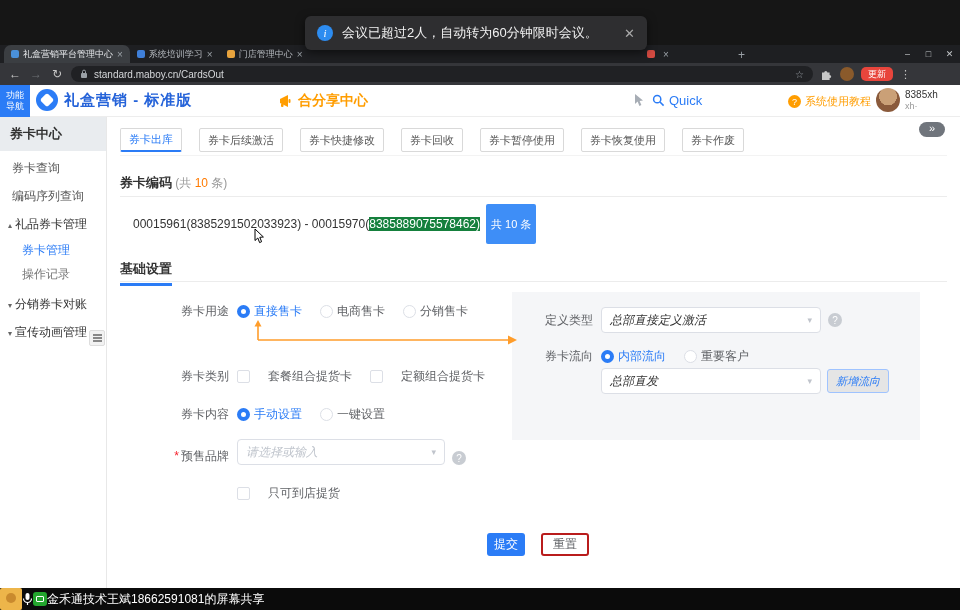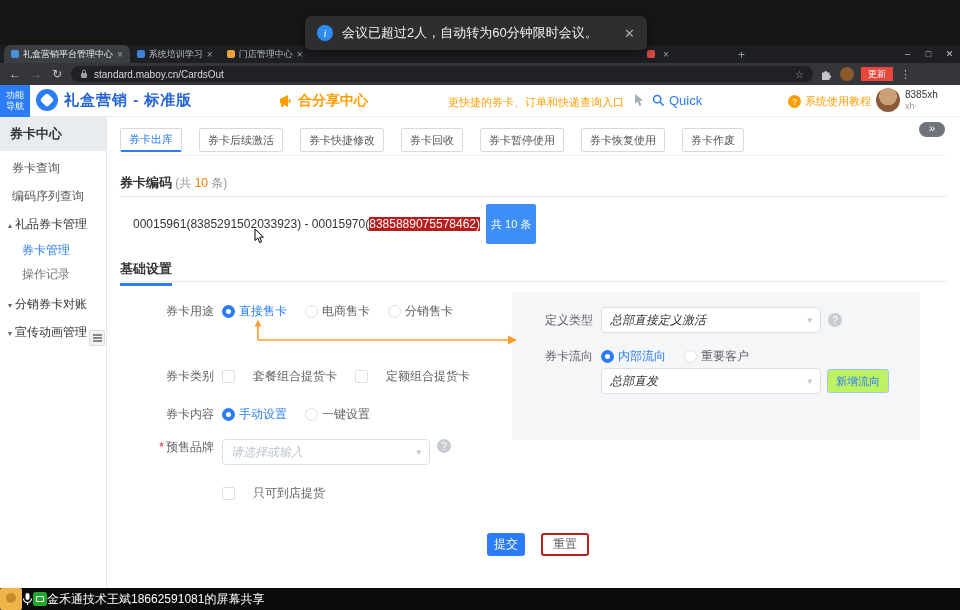--- a/index.html
+++ b/index.html
@@ -30,21 +30,21 @@
   .win-controls span { width:21px; height:18px; display:flex; align-items:center; justify-content:center; color:#c3c6c9; font-size:9px; cursor:pointer; }
 
   .addressbar { position:absolute; left:0; top:63px; width:960px; height:22px; background:#35363a; display:flex; align-items:center; padding:0 8px; gap:7px; }
   .nav-ic { color:#c7c7c7; font-size:12px; width:14px; text-align:center; cursor:pointer; flex:none; }
   .nav-ic.disabled { color:#6e7175; }
   .url-pill { flex:1; max-width:742px; height:16px; background:#202124; border-radius:8px; display:flex; align-items:center; gap:6px; padding:0 9px; cursor:text; }
   .url-text { color:#d5d7da; font-size:10px; flex:1; white-space:nowrap; overflow:hidden; }
   .url-star { color:#9aa0a6; font-size:10px; flex:none; cursor:pointer; }
   .bar-ic { flex:none; cursor:pointer; }
   .avatar-s { width:14px; height:14px; border-radius:50%; background:#8a5a2b; flex:none; cursor:pointer; }
-  .update-pill { height:14px; padding:0 7px; background:#e8453c; border-radius:0; color:#fff; font-size:9px;
+  .update-pill { height:14px; padding:0 7px; background:#e8453c; border-radius:5px; color:#fff; font-size:9px;
                  display:flex; align-items:center; flex:none; cursor:pointer; }
   .menu-dots { color:#c7c7c7; font-size:11px; flex:none; cursor:pointer; }
 
   
   .app-header { position:absolute; left:0; top:85px; width:960px; height:32px; background:#fff; border-bottom:1px solid #ededed; z-index:5; }
   .nav-square { position:absolute; left:0; top:0; width:30px; height:32px; background:#2b7cf6; color:#fff; font-size:9px;
                 display:flex; flex-direction:column; align-items:center; justify-content:center; line-height:1.25; cursor:pointer; }
   .logo { position:absolute; left:36px; top:4px; display:flex; align-items:center; gap:6px; }
   .logo-mark { width:22px; height:22px; border-radius:50%; background:#2b7cf6; position:relative; }
   .logo-mark::after { content:""; position:absolute; left:6px; top:6px; width:10px; height:10px; background:#fff; transform:rotate(45deg); border-radius:2px; }
@@ -85,31 +85,31 @@
   .tab-btn.active { color:#2b7cf6; border-bottom:2px solid #2b7cf6; }
   .tabs-underline { position:absolute; left:13px; right:13px; top:38px; border-top:1px solid #f3f3f3; }
 
   .code-header { position:absolute; left:13px; top:57px; font-size:13px; white-space:nowrap; }
   .code-header .t { font-weight:bold; color:#333; }
   .code-header .c { color:#999; font-size:12px; }
   .code-header .cn { color:#ff7a00; font-size:12px; }
   .divider1 { position:absolute; left:13px; right:13px; top:79px; border-top:1px solid #ececec; }
 
   .code-line { position:absolute; left:26px; top:100px; font-size:12px; color:#333; white-space:nowrap; }
-  .code-line .hl { background:#b91c1c; color:#fff; }
+  .code-line .hl { background:#15803d; color:#fff; }
   .code-line .badge { background:#3e8ef7; color:#fff; padding:14px 5px; border-radius:2px; margin-left:6px; font-size:11px; }
   .cursor-wrap { position:absolute; left:147px; top:112px; z-index:9; }
 
   .basic-title { position:absolute; left:13px; top:143px; font-weight:bold; font-size:13px; color:#333; padding-bottom:5px;
                  border-bottom:3px solid #2b7cf6; display:inline-block; }
   .divider2 { position:absolute; left:13px; right:13px; top:164px; border-top:1px solid #ececec; }
 
   .panel { position:absolute; left:405px; top:175px; width:408px; height:148px; background:#f5f6f8; }
 
-  .f-row { position:absolute; left:22px; display:flex; align-items:flex-start; }
+  .f-row { position:absolute; left:37px; display:flex; align-items:flex-end; }
   .f-label { width:85px; text-align:right; font-size:12px; color:#606266; margin-right:8px; flex:none; white-space:nowrap; }
   .req { color:#f5222d; margin-right:2px; }
   .r-row { position:absolute; left:426px; display:flex; align-items:center; z-index:2; }
   .r-label { width:60px; text-align:right; font-size:12px; color:#606266; margin-right:8px; flex:none; white-space:nowrap; }
 
   .radio { display:flex; align-items:center; gap:4px; cursor:pointer; margin-right:18px; }
   .rdot { width:13px; height:13px; border-radius:50%; border:1px solid #dcdfe6; background:#fff; flex:none; }
   .radio.checked .rdot { border:4px solid #2b7cf6; }
   .radio .lbl { font-size:12px; color:#606266; white-space:nowrap; }
   .radio.checked .lbl { color:#2b7cf6; }
@@ -120,22 +120,22 @@
   .sel { height:26px; background:#fff; border:1px solid #dcdfe6; border-radius:4px; display:flex; align-items:center;
          justify-content:space-between; padding:0 8px; font-size:12px; color:#333; cursor:pointer;font-style:italic; }
   .sel .ph { color:#bfc4cc; }
   .sel .chev { color:#c0c4cc; font-size:9px; margin-left:6px; }
   .w208 { width:208px; } .w220 { width:220px; }
   .help { width:14px; height:14px; border-radius:50%; background:#c8ccd2; color:#fff; font-size:10px; display:flex;
           align-items:center; justify-content:center; margin-left:7px; cursor:pointer; flex:none; }
 
   .flow-arrow-wrap { position:absolute; left:146px; top:201px; z-index:3; }
 
-  .btn-outline { height:24px; padding:0 8px; border:1px solid #9fc3ff; color:#2b7cf6; background:#bef264; border-radius:3px;
-                 font-size:11px; display:flex; align-items:center; margin-left:6px; cursor:pointer; white-space:nowrap; }
+  .btn-outline { height:24px; padding:0 8px; border:1px solid #9fc3ff; color:#2b7cf6; background:#e5e5e5; border-radius:3px;
+                 font-size:11px; display:flex; align-items:center; margin-left:6px; cursor:pointer; white-space:nowrap;font-style:italic; }
   .btn-primary { position:absolute; left:380px; top:416px; width:38px; height:23px; background:#2b7cf6; color:#fff;
                  border:none; border-radius:3px; font-size:12px; cursor:pointer; }
   .btn-plain { position:absolute; left:434px; top:416px; height:23px; padding:0 10px; background:#fff; border:2px solid #b91c1c;
                color:#606266; border-radius:3px; font-size:12px; cursor:pointer; }
 
   
   .sharebar { position:absolute; left:0; top:588px; width:960px; height:22px; background:#0b0b0b; display:flex; align-items:center; gap:0; }
   .presenter-avatar { width:22px; height:22px; background:#edb54a; border-radius:2px; flex:none; position:relative; }
   .presenter-avatar::after { content:""; position:absolute; left:6px; top:5px; width:10px; height:10px; border-radius:50%; background:#c98a2e; }
   .screen-ic { width:14px; height:14px; background:#23a62e; border-radius:3px; display:flex; align-items:center; justify-content:center; flex:none; }
@@ -208,21 +208,20 @@
       <span class="logo-text">礼盒营销 - 标准版</span>
     </div>
     <div class="share-center">
       <svg width="15" height="14" viewBox="0 0 15 14">
         <polygon points="2,5 10,1 10,13 2,9" fill="#ff9d00"></polygon>
         <rect x="10.5" y="5" width="2" height="4" rx="1" fill="#ff9d00"></rect>
         <rect x="3" y="9.5" width="2.5" height="3.5" rx="1" fill="#ff9d00"></rect>
       </svg>
       <span>合分享中心</span>
     </div>
-    <span class="promo">更快捷的券卡、订单和快递查询入口</span>
     <span class="pointer-wrap">
       <svg width="12" height="14" viewBox="0 0 12 14">
         <path d="M2 1 L2 11 L4.6 8.6 L6.4 13 L8.4 12.1 L6.6 7.9 L10 7.6 Z" fill="#a7adb5"></path>
       </svg>
     </span>
     <div class="quick">
       <svg width="13" height="13" viewBox="0 0 13 13">
         <circle cx="5.2" cy="5.2" r="3.6" fill="none" stroke="#2b7cf6" stroke-width="1.5"></circle>
         <line x1="8" y1="8" x2="11.6" y2="11.6" stroke="#2b7cf6" stroke-width="1.5"></line>
       </svg>

